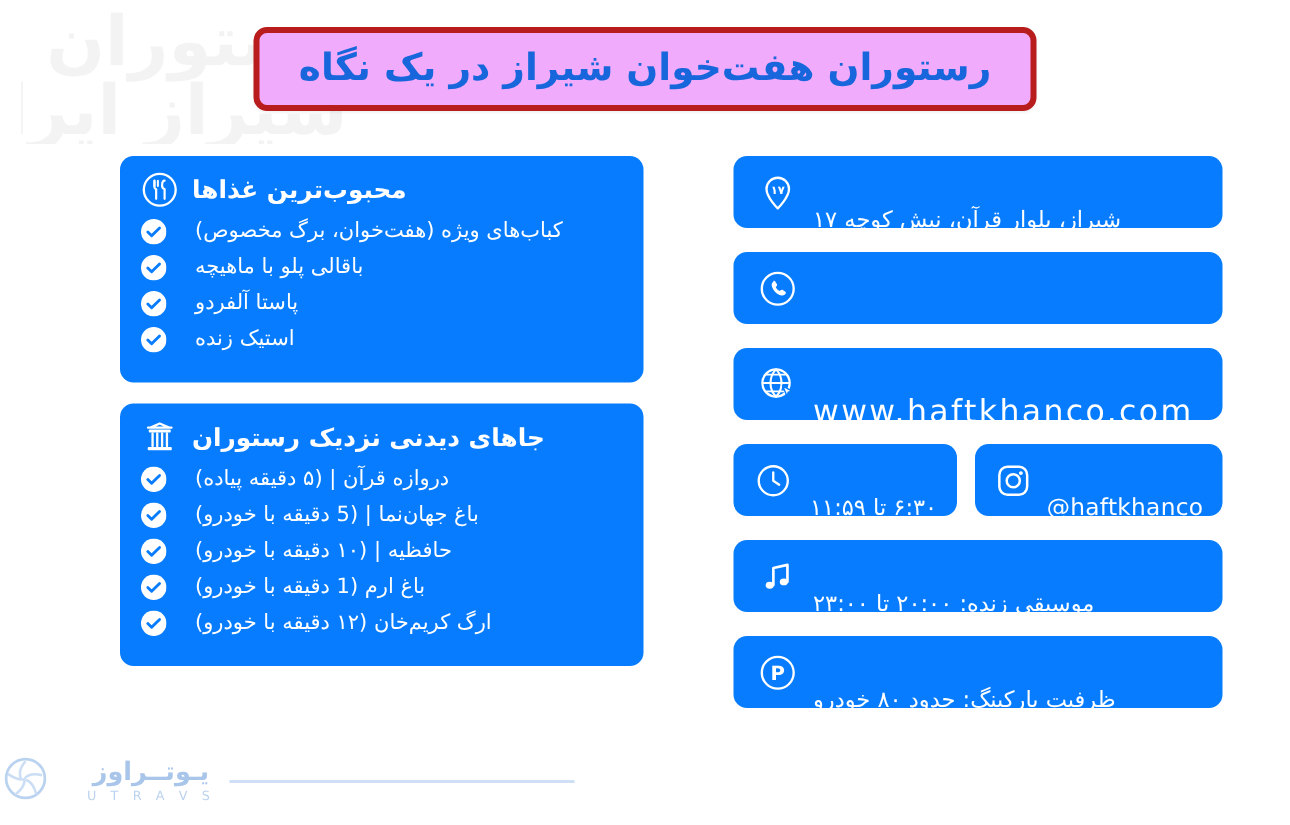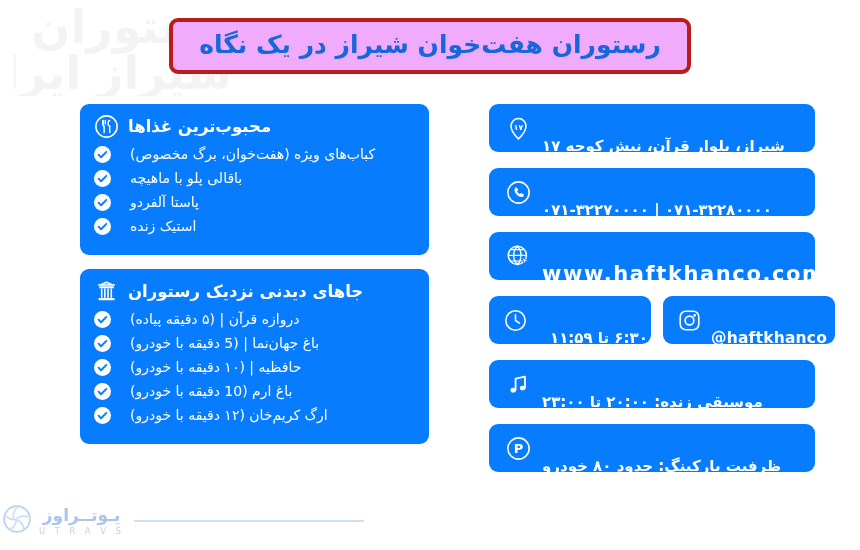--- a/index.html
+++ b/index.html
@@ -145,21 +145,21 @@
   .pill .pill-icon {
     flex: 0 0 auto;
     width: 26px;
     height: 26px;
     display: flex;
     align-items: center;
     justify-content: center;
   }
   .pill-text {
     font-size: 15px;
-    font-weight: bold;
+    font-weight: normal;
     line-height: 20px;
     white-space: nowrap;
     margin-top: 36px;
   }
   .pill-text.latin {
     font-size: 21px;
     letter-spacing: 1.6px;
     direction: ltr;
   }
   .pill-text.handle {
@@ -169,21 +169,21 @@
   }
   #row-split {
     display: flex;
     flex-direction: row-reverse;
     gap: 12px;
     margin-bottom: 16px;
   }
   #row-split .pill {
     margin-bottom: 0;
   }
-  #pill-hours { width: 162px; padding: 0 13px; gap: 22px; text-align: center; }
+  #pill-hours { width: 162px; padding: 0 13px; gap: 12px; text-align: center; }
   #pill-instagram { width: 172px; padding: 0 13px; gap: 9px; }
 
   
   #footer {
     position: absolute;
     left: 0;
     bottom: 6px;
     width: 860px;
     height: 46px;
     display: flex;
@@ -199,21 +199,21 @@
     width: 230px;
     height: 2px;
     background: #cfe0f6;
     margin-left: 10px;
     margin-right: 0;
   }
   #footer-brand {
     display: flex;
     flex-direction: row;
     align-items: center;
-    gap: 5px;
+    gap: 24px;
   }
   #brand-words {
     display: flex;
     flex-direction: column;
     align-items: center;
     line-height: 1;
   }
   #brand-fa {
     color: #a9c6ea;
     font-size: 17px;
@@ -336,21 +336,21 @@
         </span>
         <span class="item-text">حافظیه | (۱۰ دقیقه با خودرو)</span>
       </li>
       <li>
         <span class="bullet-icon">
           <svg width="17" height="17" viewBox="0 0 18 18">
               <circle cx="9" cy="9" r="9" fill="#ffffff"></circle>
               <path d="M4.8 9.2l2.7 2.7 5.6-5.6" stroke="#077cfe" stroke-width="2" fill="none" stroke-linecap="round" stroke-linejoin="round"></path>
             </svg>
         </span>
-        <span class="item-text">باغ ارم (10 دقیقه با خودرو)</span>
+        <span class="item-text">باغ ارم (1 دقیقه با خودرو)</span>
       </li>
       <li>
         <span class="bullet-icon">
           <svg width="17" height="17" viewBox="0 0 18 18">
               <circle cx="9" cy="9" r="9" fill="#ffffff"></circle>
               <path d="M4.8 9.2l2.7 2.7 5.6-5.6" stroke="#077cfe" stroke-width="2" fill="none" stroke-linecap="round" stroke-linejoin="round"></path>
             </svg>
         </span>
         <span class="item-text">ارگ کریم‌خان (۱۲ دقیقه با خودرو)</span>
       </li>
@@ -370,21 +370,20 @@
     <span class="pill-text">شیراز، بلوار قرآن، نبش کوچه ۱۷</span>
   </div>
 
   <div class="pill">
     <span class="pill-icon">
       <svg width="25" height="25" viewBox="0 0 24 24" fill="none">
         <circle cx="12" cy="12" r="10.2" stroke="#ffffff" stroke-width="1.5"></circle>
         <path d="M9.1 7.1c.5-.3 1.1-.1 1.4.4l.9 1.5c.3.5.2 1-.2 1.4l-.5.5c.5 1.2 1.4 2.1 2.6 2.6l.5-.5c.4-.4.9-.5 1.4-.2l1.5.9c.5.3.7.9.4 1.4-.6 1-1.7 1.5-2.8 1.2-3-.8-5.3-3.1-6.1-6.1-.3-1.1.2-2.2 1.2-2.8z" fill="#ffffff"></path>
       </svg>
     </span>
-    <span class="pill-text">۰۷۱-۳۲۲۸۰۰۰۰ | ۰۷۱-۳۲۲۷۰۰۰۰</span>
   </div>
 
   <div class="pill">
     <span class="pill-icon">
       <svg width="26" height="26" viewBox="0 0 24 24" fill="none">
         <circle cx="11.4" cy="11.4" r="8.4" stroke="#ffffff" stroke-width="1.4"></circle>
         <path d="M3 11.4h16.8M11.4 3c2.3 2.3 3.4 5.3 3.4 8.4s-1.1 6.1-3.4 8.4C9.1 17.5 8 14.5 8 11.4S9.1 5.3 11.4 3z" stroke="#ffffff" stroke-width="1.3"></path>
         <path d="M5.3 6.2h12.2M5.3 16.6h12.2" stroke="#ffffff" stroke-width="1.1"></path>
         <path d="M15.4 13.1l6.1 3.4-2.6.6-.6 2.6-2.9-6.6z" fill="#ffffff" stroke="#077cfe" stroke-width="0.9" stroke-linejoin="round"></path>
       </svg>

